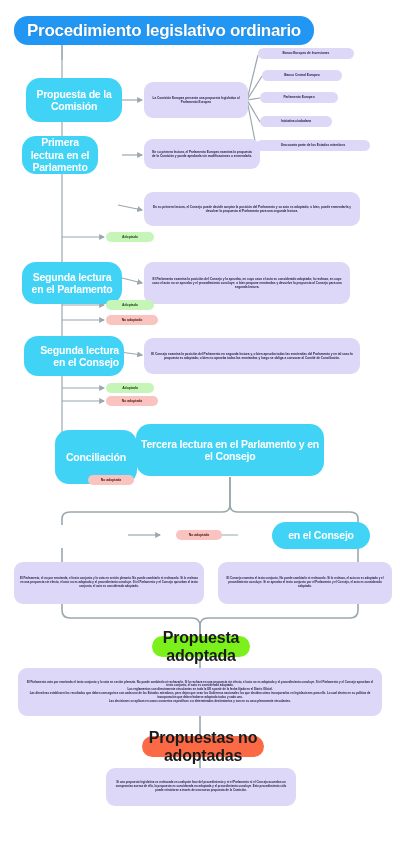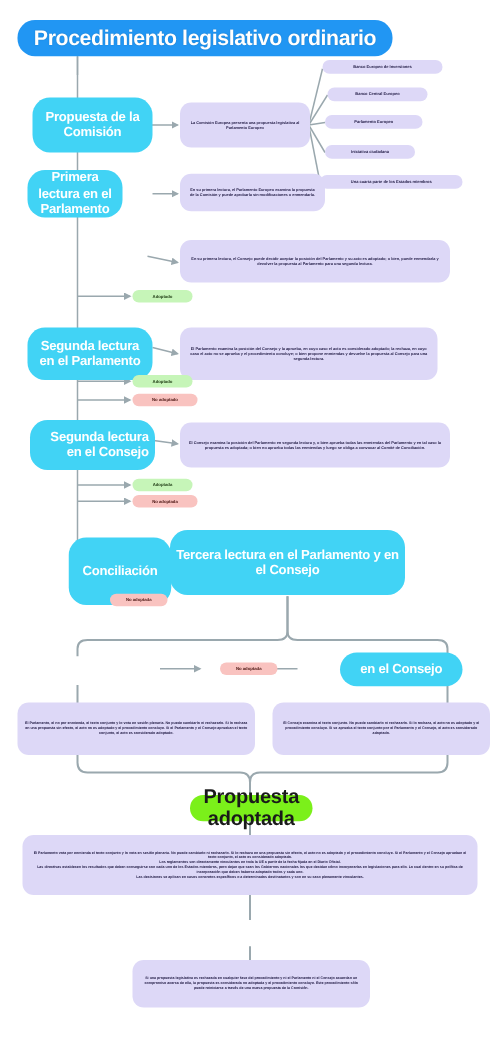--- a/index.html
+++ b/index.html
@@ -185,16 +185,17 @@
 
   <div class="node desc tiny" style="left:218px;top:562px;width:174px;height:42px;">El Consejo examina el texto conjunto. No puede cambiarlo ni rechazarlo. Si lo rechaza, el acto no es adoptado y el procedimiento concluye. Si se aprueba el texto conjunto por el Parlamento y el Consejo, el acto es considerado adoptado.</div>
 
   <div class="node outcome adopted" style="left:152px;top:636px;width:98px;height:21px;">Propuesta adoptada</div>
 
   <div class="node desc tiny" style="left:18px;top:668px;width:364px;height:48px;white-space:pre-line;">El Parlamento vota por enmienda el texto conjunto y lo vota en sesión plenaria. No puede cambiarlo ni rechazarlo. Si lo rechaza en una propuesta sin efecto, el acto no es adoptado y el procedimiento concluye. Si el Parlamento y el Consejo aprueban el texto conjunto, el acto es considerado adoptado.
 Los reglamentos son directamente vinculantes en toda la UE a partir de la fecha fijada en el Diario Oficial.
 Las directivas establecen los resultados que deben conseguirse con cada uno de los Estados miembros, pero dejan que sean los Gobiernos nacionales los que decidan cómo incorporarlas en legislaciones para ello. Lo cual dentro en su política de incorporación que deben haberse adoptado todos y cada uno.
 Las decisiones se aplican en casos concretos específicos o a determinados destinatarios y son en su caso plenamente vinculantes.</div>
 
+  <div class="node outcome rejected" style="left:142px;top:736px;width:122px;height:21px;">Propuestas no adoptadas</div>
 
   <div class="node desc tiny" style="left:106px;top:768px;width:190px;height:38px;">Si una propuesta legislativa es rechazada en cualquier fase del procedimiento y ni el Parlamento ni el Consejo acuerdan un compromiso acerca de ella, la propuesta es considerada no adoptada y el procedimiento concluye. Este procedimiento sólo puede reiniciarse a través de una nueva propuesta de la Comisión.</div>
 
 </div>
 
 </body></html>

